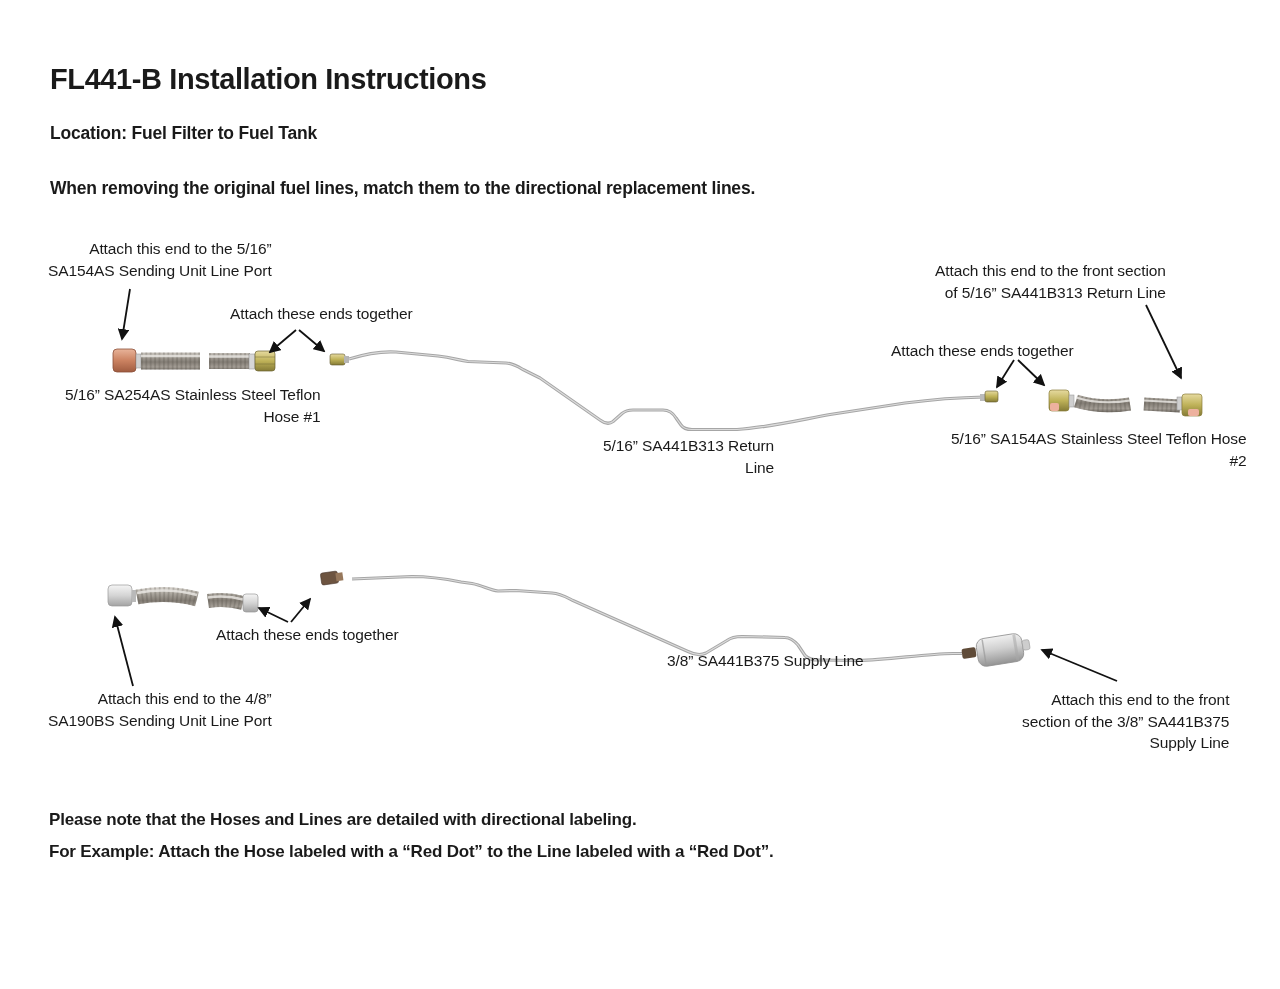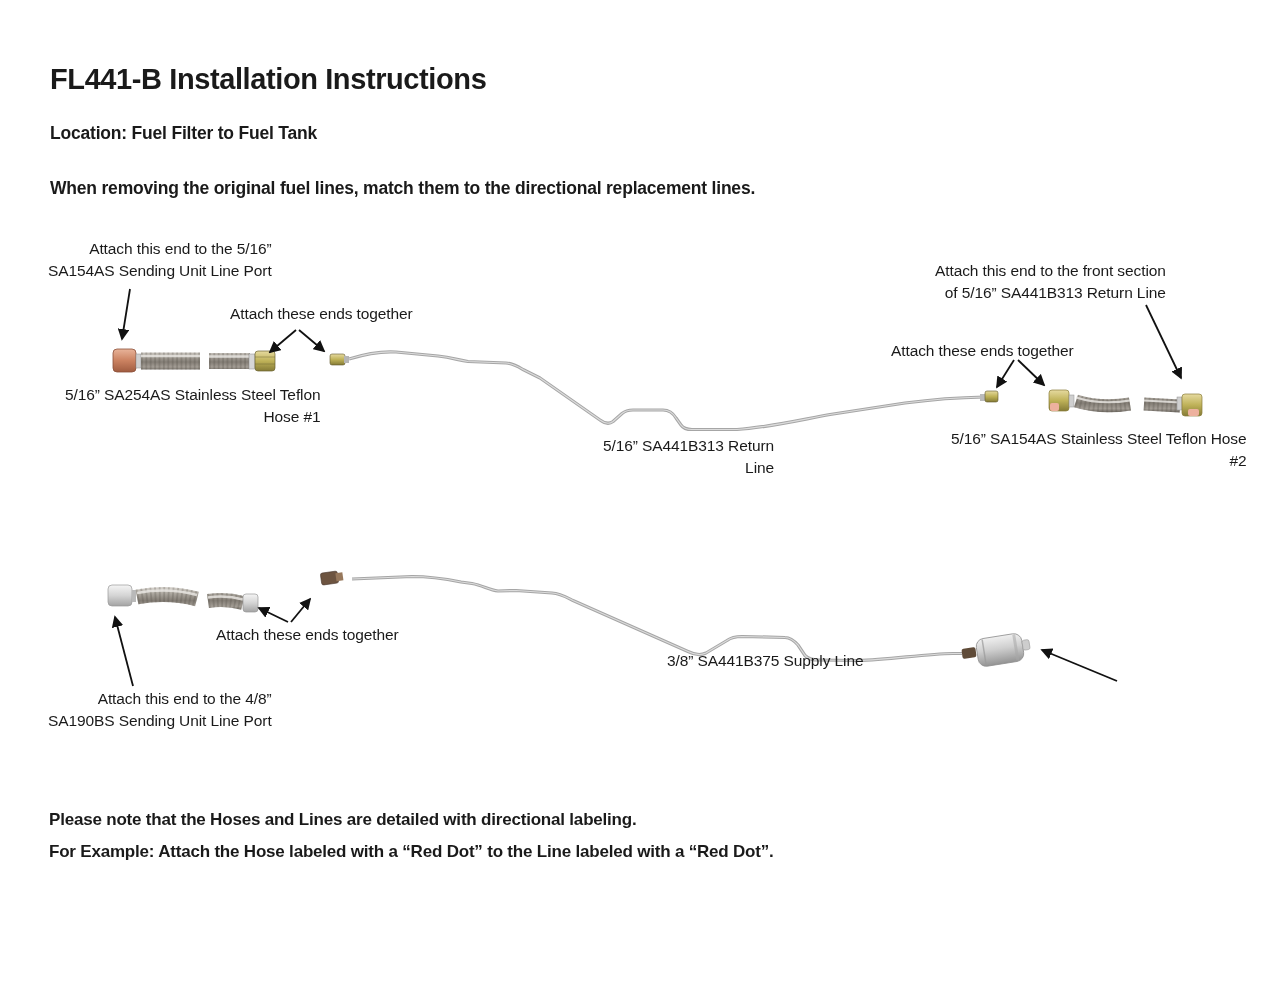--- a/index.html
+++ b/index.html
@@ -161,16 +161,19 @@
   <div class="lbl" style="left:891px; top:340px;">Attach these ends together</div>
   <div class="lbl" style="left:935px; top:260px;">Attach this end to the front section
 of 5/16” SA441B313 Return Line</div>
   <div class="lbl" style="left:951px; top:420px;margin-top:8px;">5/16” SA154AS Stainless Steel Teflon Hose
 #2</div>
 
   <div class="lbl" style="left:216px; top:624px;">Attach these ends together</div>
   <div class="lbl" style="left:667px; top:608px;margin-top:42px;">3/8” SA441B375 Supply Line</div>
   <div class="lbl" style="left:48px; top:688px;">Attach this end to the 4/8”
 SA190BS Sending Unit Line Port</div>
+  <div class="lbl" style="left:1022px; top:689px;">Attach this end to the front
+section of the 3/8” SA441B375
+Supply Line</div>
 
   <div class="note">Please note that the Hoses and Lines are detailed with directional labeling.
 For Example: Attach the Hose labeled with a “Red Dot” to the Line labeled with a “Red Dot”.</div>
 </div>
 
 </body></html>

